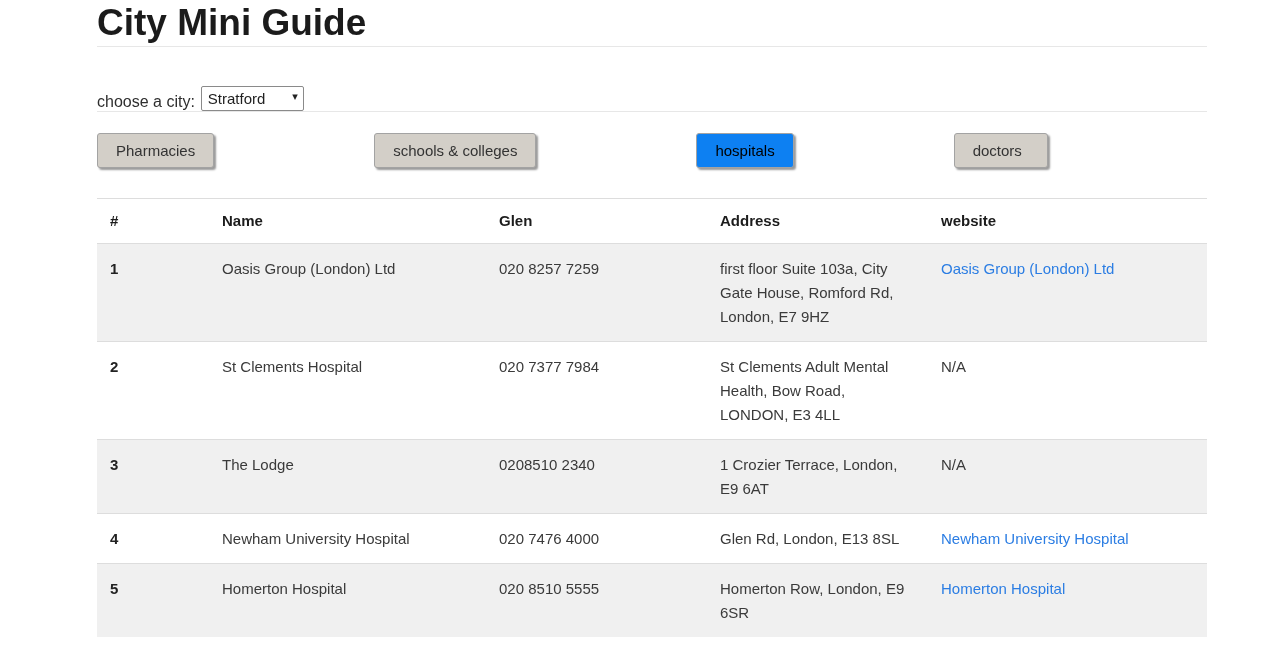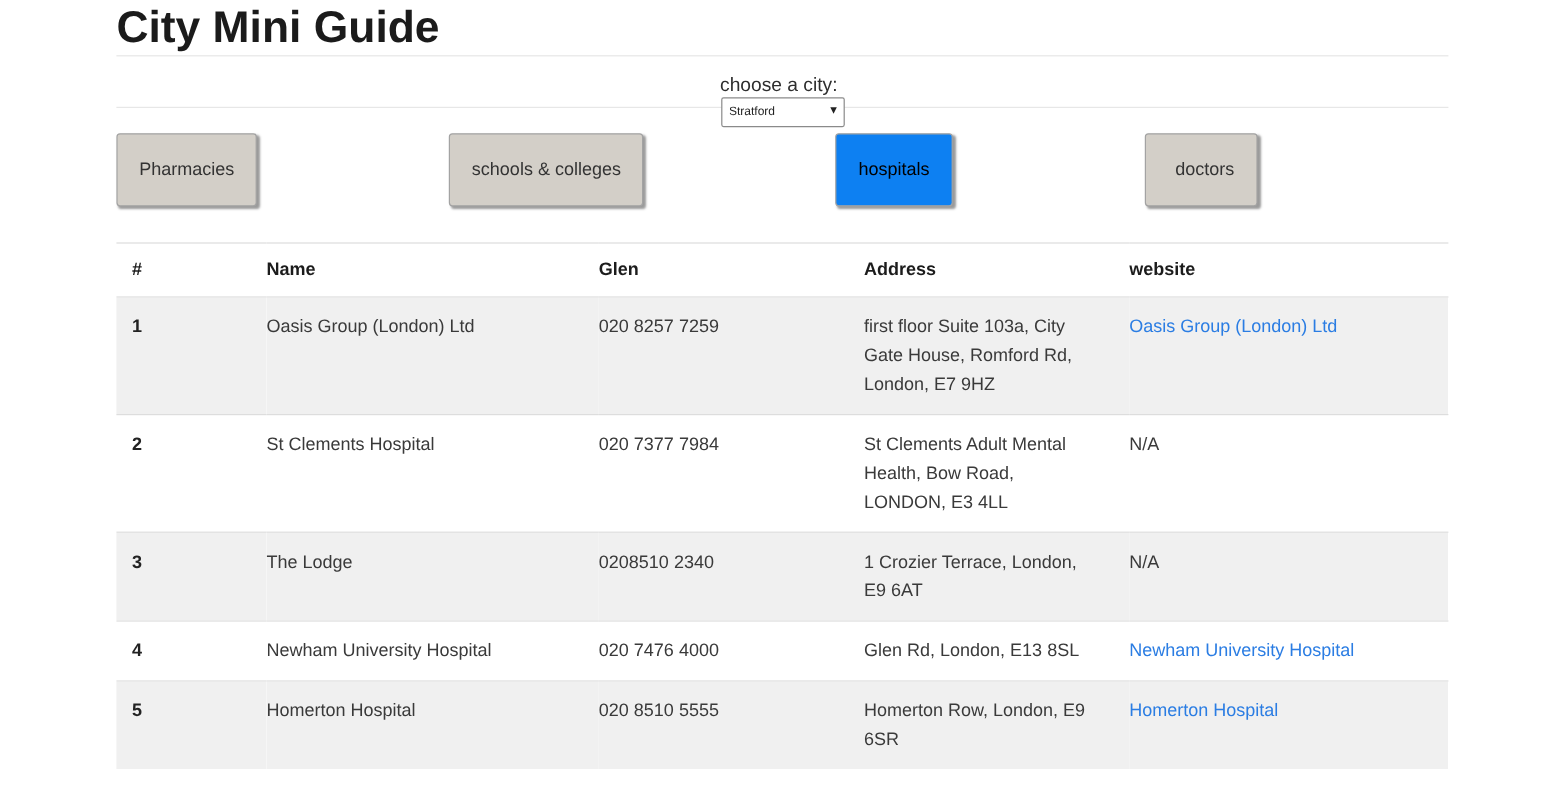--- a/index.html
+++ b/index.html
@@ -24,37 +24,36 @@
   hr.divider {
     border: none;
     border-top: 1px solid #e7e7e7;
     margin: 0;
   }
   .hr-1 { margin-top: 56px; }
   .hr-2 { margin-top: 13px; }
 
   
   .city-row {
-    margin-top: 16px;
+    margin-top: 38px;
     height: 26px;
     display: flex;
-    align-items: center;
+    align-items: flex-end;
     font-size: 16px;
     color: #2e2e2e;
-    flex-direction: column;
   }
   .city-row label { margin-right: 6px; }
   .select-wrap { position: relative; display: inline-block; }
   .select-wrap select {
     -webkit-appearance: none;
     appearance: none;
     width: 103px;
     height: 25px;
     font-family: "Liberation Sans", sans-serif;
-    font-size: 10px;
+    font-size: 15px;
     color: #1e1e1e;
     padding: 1px 20px 1px 6px;
     border: 1px solid #8a8a8a;
     border-radius: 2px;
     background: #ffffff;
   }
   .select-arrow {
     position: absolute;
     right: 6px; top: 4px;
     font-size: 11px;
@@ -69,25 +68,25 @@
     align-items: flex-start;
   }
   .tab {
     font-family: "Liberation Sans", sans-serif;
     font-size: 15px;
     color: #333333;
     background: #d3cfc8;
     border: 1px solid #a3a3a3;
     border-radius: 3px;
     box-shadow: 2px 2px 2px rgba(0,0,0,0.40);
-    padding: 21px 18px;
+    padding: 8px 18px;
     min-width: 94px;
     margin-right: 160px;
     cursor: pointer;
-    text-align: right;
+    text-align: left;
   }
   .tab:last-child { margin-right: 12px; }
   .tab.active {
     background: var(--accent-blue, #0d80f2);
     color: #000000;
   }
 
   
   .table-wrap { margin-top: 30px; }
   table.guide {

